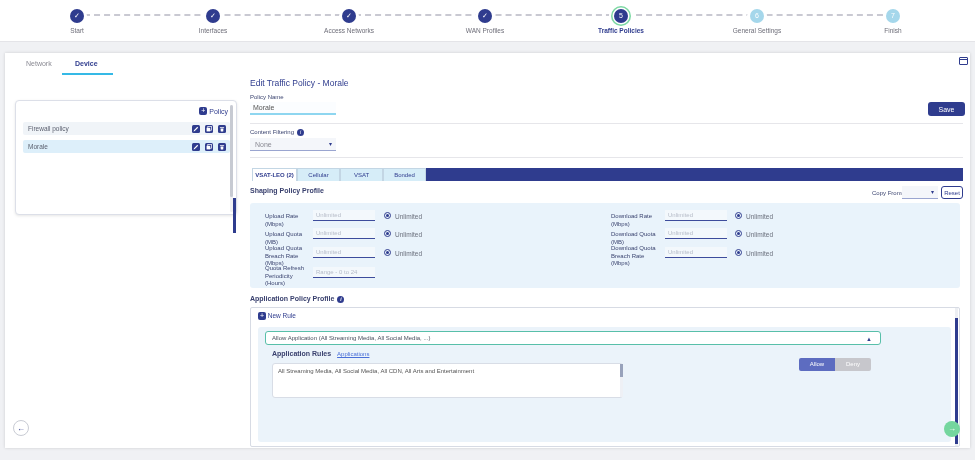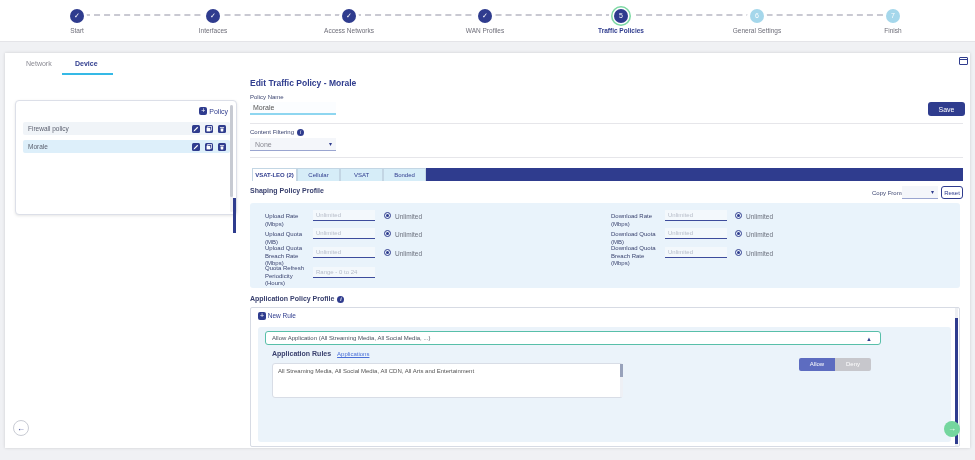--- a/index.html
+++ b/index.html
@@ -47,21 +47,21 @@
   .rowicons { position:absolute; right:4px; top:2.5px; }
   .sqicon { display:inline-block; width:8px; height:8px; background:#2f3c8e; border-radius:1.5px;
     margin-left:3px; vertical-align:top; text-align:center; }
   .sqicon svg { display:block; margin:1px auto 0; }
   .pscroll-track { position:absolute; right:3px; top:4px; width:3px; height:107px; background:#f0f0f3; border-radius:2px; }
   .pscroll-thumb { position:absolute; right:0; top:0; width:3px; height:92px; background:#c7cad2; border-radius:2px; }
 
   .divider-handle { position:absolute; left:228px; top:145px; width:3px; height:35px; background:#2f3c8e; }
 
   
-  .ed-title { position:absolute; left:245px; top:25px; font-size:8.5px; font-weight:bold; color:#2f3c8e; }
+  .ed-title { position:absolute; left:245px; top:25px; font-size:8.5px; font-weight:normal; color:#2f3c8e; }
   .btn-navy { position:absolute; background:#2f3c8e; color:#fff; font-size:7px; border:none;
     border-radius:3px; cursor:pointer; }
   .lbl { font-size:6px; color:#3b4470; }
   .input-line { position:absolute; border:none; background:#fbfdff; border-bottom:2px solid #8ed6f0;
     font-size:7px; color:#555; padding:0 3px; font-family:"Liberation Sans",sans-serif; }
   .hr { position:absolute; left:245px; width:713px; height:1px; background:#e6e6ea; }
   .info-icon { display:inline-block; width:7px; height:7px; border-radius:50%; background:#2f3c8e;
     color:#fff; font-size:5px; line-height:7px; text-align:center; font-style:italic; vertical-align:middle; margin-left:3px; }
   .dropdown { position:absolute; background:#f4f6fa; border-bottom:1px solid #9aa5d0; font-size:7px;
     color:#8a8a93; line-height:13px; padding-left:5px; cursor:pointer; }

